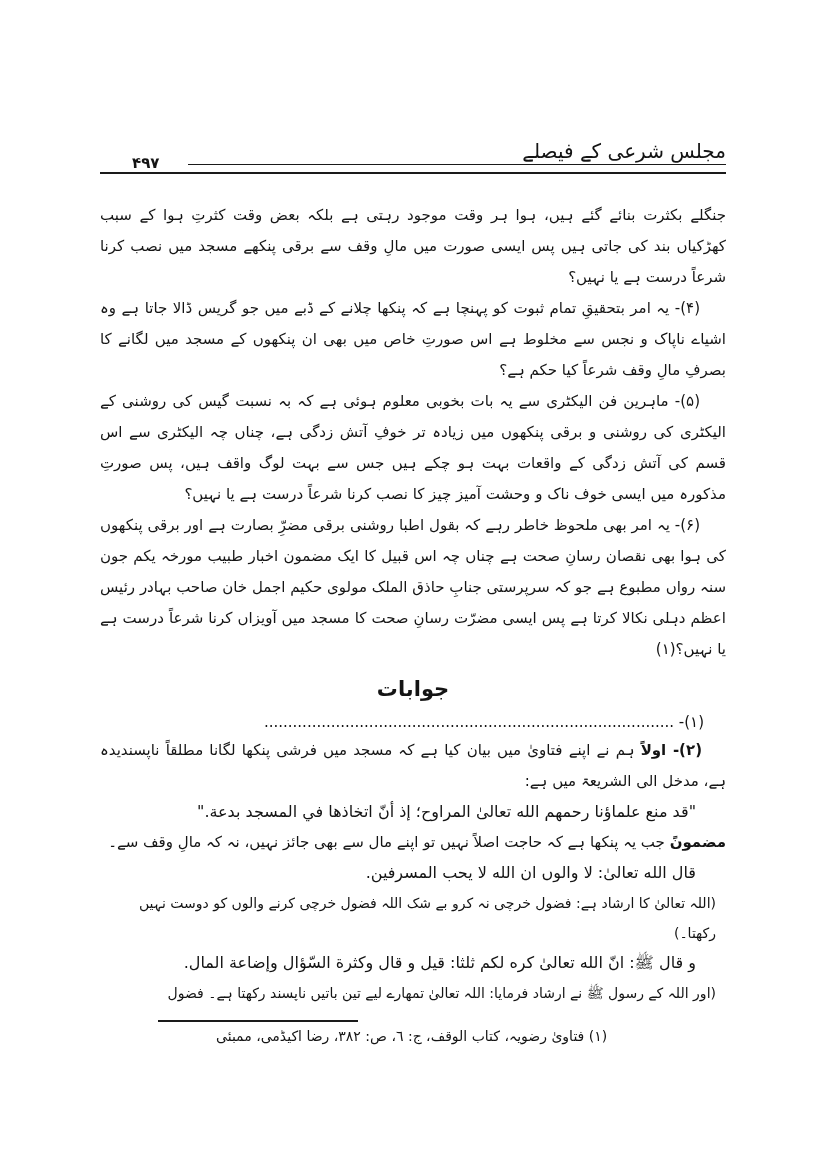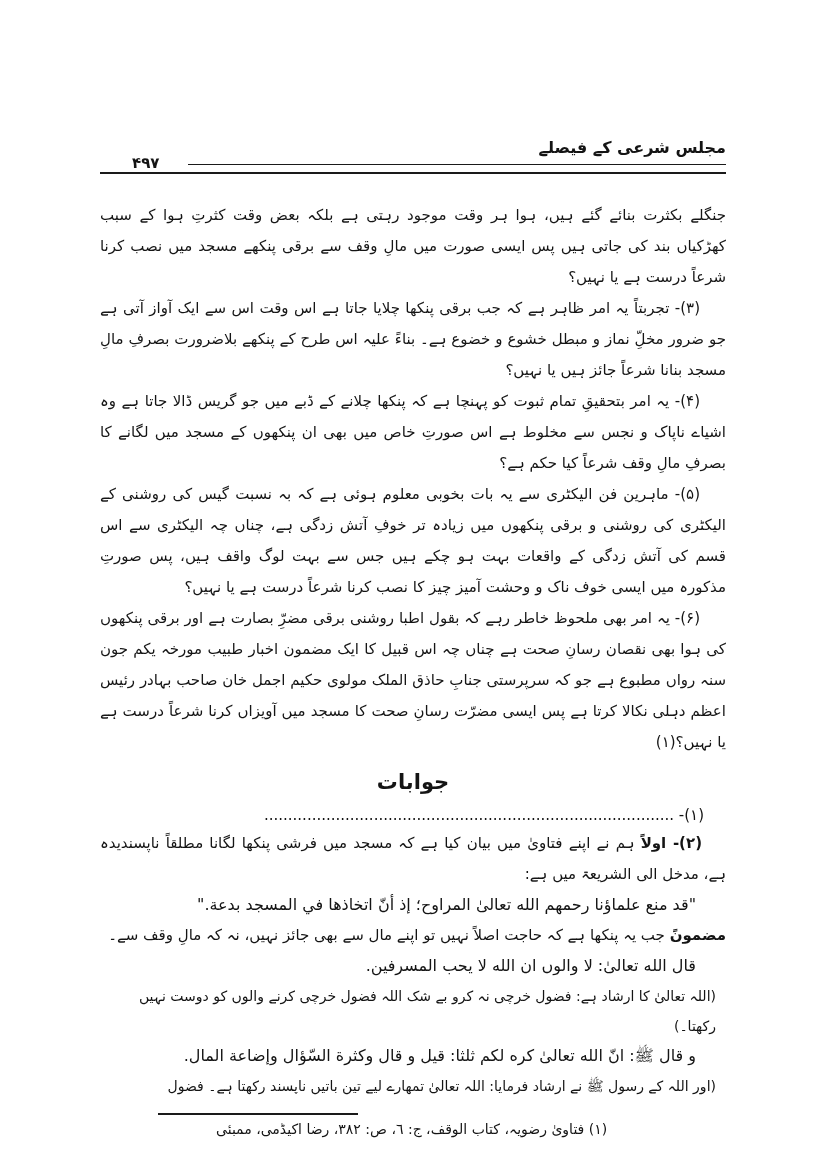--- a/index.html
+++ b/index.html
@@ -16,22 +16,22 @@
   }
   .content {
     position: absolute;
     top: 136px; right: 100px;
     width: 626px;
     direction: rtl;
   }
   
   .page-header { position: relative; height: 38px; }
   .book-title {
-    position: absolute; right: 0; bottom: 17px;
-    font-size: 16px; font-weight: 700;
+    position: absolute; right: 0; bottom: 11px;
+    font-size: 20px; font-weight: 400;
     white-space: nowrap;
   }
   .header-thin-rule {
     position: absolute; bottom: 9px; left: 88px; right: 0;
     border-bottom: 1.5px solid #1a1a1a;
   }
   .page-number {
     position: absolute; left: 32px; bottom: 2px;
     font-size: 15px; font-weight: 600;
     letter-spacing: 1px;
@@ -100,21 +100,20 @@
 
     <div class="page-header">
       <span class="book-title">مجلس شرعی کے فیصلے</span>
       <div class="header-thin-rule"></div>
       <span class="page-number">۴۹۷</span>
       <div class="header-thick-rule"></div>
     </div>
 
     <div class="body-text">
       <p class="qpara">جنگلے بکثرت بنائے گئے ہیں، ہوا ہر وقت موجود رہتی ہے بلکہ بعض وقت کثرتِ ہوا کے سبب کھڑکیاں بند کی جاتی ہیں پس ایسی صورت میں مالِ وقف سے برقی پنکھے مسجد میں نصب کرنا شرعاً درست ہے یا نہیں؟</p>
-      <p class="qpara indent">(۳)- تجربتاً یہ امر ظاہر ہے کہ جب برقی پنکھا چلایا جاتا ہے اس وقت اس سے ایک آواز آتی ہے جو ضرور مخلِّ نماز و مبطل خشوع و خضوع ہے۔ بناءً علیہ اس طرح کے پنکھے بلاضرورت بصرفِ مالِ مسجد بنانا شرعاً جائز ہیں یا نہیں؟</p>
       <p class="qpara indent">(۴)- یہ امر بتحقیقِ تمام ثبوت کو پہنچا ہے کہ پنکھا چلانے کے ڈبے میں جو گریس ڈالا جاتا ہے وہ اشیاے ناپاک و نجس سے مخلوط ہے اس صورتِ خاص میں بھی ان پنکھوں کے مسجد میں لگانے کا بصرفِ مالِ وقف شرعاً کیا حکم ہے؟</p>
       <p class="qpara indent">(۵)- ماہرین فن الیکٹری سے یہ بات بخوبی معلوم ہوئی ہے کہ بہ نسبت گیس کی روشنی کے الیکٹری کی روشنی و برقی پنکھوں میں زیادہ تر خوفِ آتش زدگی ہے، چناں چہ الیکٹری سے اس قسم کی آتش زدگی کے واقعات بہت ہو چکے ہیں جس سے بہت لوگ واقف ہیں، پس صورتِ مذکورہ میں ایسی خوف ناک و وحشت آمیز چیز کا نصب کرنا شرعاً درست ہے یا نہیں؟</p>
       <p class="qpara indent">(۶)- یہ امر بھی ملحوظ خاطر رہے کہ بقول اطبا روشنی برقی مضرِّ بصارت ہے اور برقی پنکھوں کی ہوا بھی نقصان رسانِ صحت ہے چناں چہ اس قبیل کا ایک مضمون اخبار طبیب مورخہ یکم جون سنہ رواں مطبوع ہے جو کہ سرپرستی جنابِ حاذق الملک مولوی حکیم اجمل خان صاحب بہادر رئیس اعظم دہلی نکالا کرتا ہے پس ایسی مضرّت رسانِ صحت کا مسجد میں آویزاں کرنا شرعاً درست ہے یا نہیں؟(۱)</p>
     </div>
 
     <h2 class="answers-heading">جوابات</h2>
 
     <div>
       <p class="dotted-line"><span>(۱)-</span> <span>......................................................................................</span></p>
 

